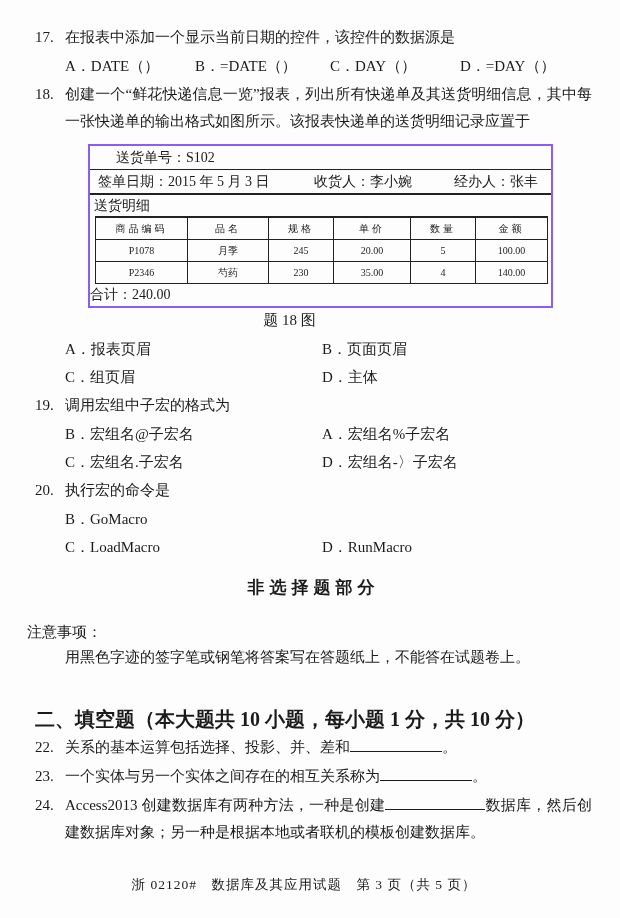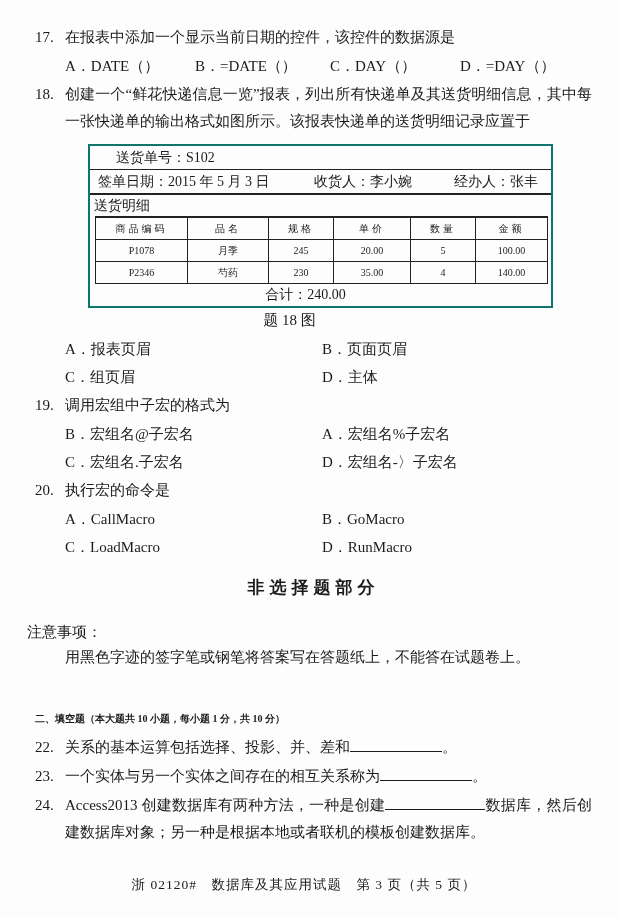--- a/index.html
+++ b/index.html
@@ -25,21 +25,21 @@
   .opts4 .opt{display:inline-block;}
   .opts4 .opt:nth-child(1){width:130px;}
   .opts4 .opt:nth-child(2){width:135px;}
   .opts4 .opt:nth-child(3){width:130px;}
   .opts2 .opt:nth-child(1){width:257px;}
   .mt2{margin-top:2px;}
   
   .note-box{
     margin:9px 0 2px 53px;
     width:465px;
-    border:2px solid #0f766e;
+    border:2px solid #8b5cf6;
     box-sizing:border-box;
     font-size:14px;
   }
   .nrow{line-height:21px;}
   .nrow.r1{padding-left:26px;border-bottom:1px solid #222;line-height:23px;}
   .nrow.r2{display:flex;border-bottom:2px solid #222;padding-left:8px;line-height:23px;}
   .nrow.r2 .f1{width:216px;}
   .nrow.r2 .f2{width:140px;}
   .nrow.r3{padding-left:4px;line-height:21px;}
   table.detail{
@@ -56,36 +56,36 @@
     line-height:21px;
     font-size:10px;
   }
   table.detail thead tr{border-top:2px solid #222;}
   table.detail th{letter-spacing:3px;}
   table.detail th:nth-child(1){width:91px;}
   table.detail th:nth-child(2){width:80px;}
   table.detail th:nth-child(3){width:64px;}
   table.detail th:nth-child(4){width:76px;}
   table.detail th:nth-child(5){width:64px;}
-  .nrow.total{text-align:center;padding-right:30px;line-height:22px;}
+  .nrow.total{text-align:left;padding-right:30px;line-height:22px;}
   .caption{text-align:center;line-height:20px;margin:2px 48px 6px 0;font-size:15px;}
   
   .section-title{
     text-align:center;
     font-weight:bold;
     font-size:17px;
     letter-spacing:5px;
     margin:16px 0 20px 0;
     line-height:24px;
   }
   .notes-label{line-height:24px;margin-left:-8px;}
   .notes-text{padding-left:30px;line-height:26px;}
   .part-heading{
     font-weight:bold;
-    font-size:10px;
+    font-size:20px;
     margin-top:36px;
     line-height:26px;
   }
   .q21{margin-top:18px;}
   .blank{
     display:inline-block;
     width:92px;
     height:0.95em;
     border-bottom:1.4px solid #1b1b1b;
     vertical-align:baseline;
@@ -189,21 +189,20 @@
   <div class="opts opts2 mt2">
     <span class="opt">C．宏组名.子宏名</span>
     <span class="opt">D．宏组名-〉子宏名</span>
   </div>
 
   <div class="q mt2">
     <span class="qnum">20.</span>
     <span>执行宏的命令是</span>
   </div>
   <div class="opts opts2 mt2">
-    <span class="opt">A．CallMacro</span>
     <span class="opt">B．GoMacro</span>
   </div>
   <div class="opts opts2 mt2">
     <span class="opt">C．LoadMacro</span>
     <span class="opt">D．RunMacro</span>
   </div>
 
   <div class="section-title">非选择题部分</div>
 
   <div class="notes-label">注意事项：</div>

